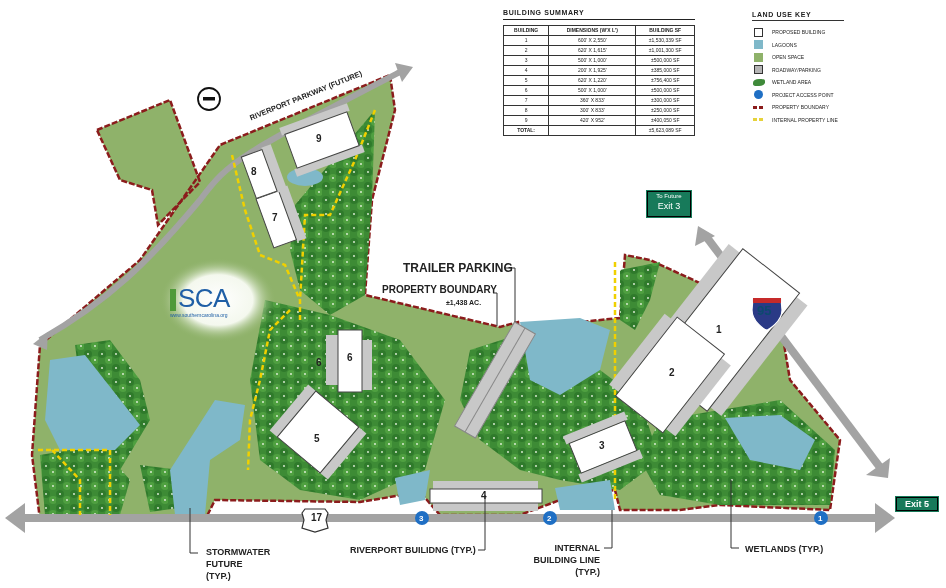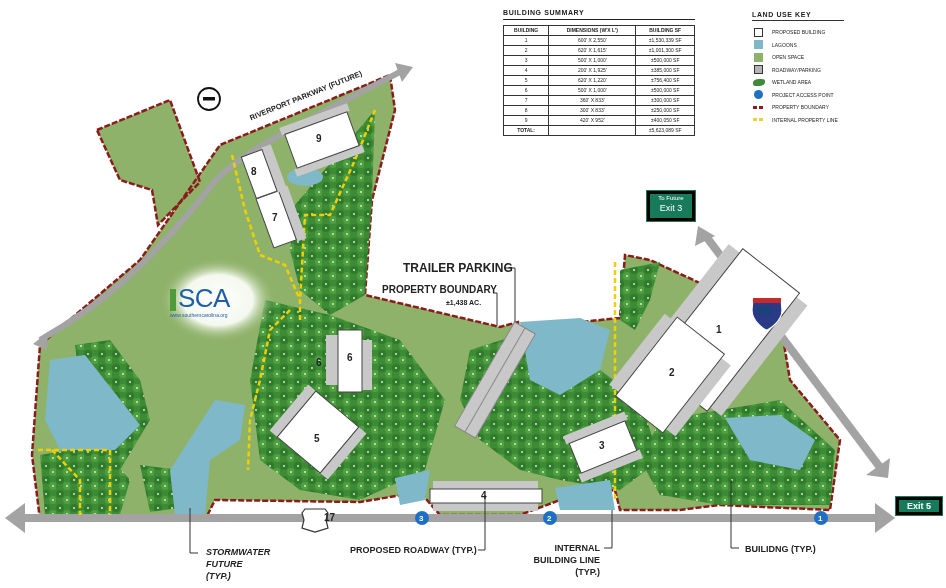--- a/index.html
+++ b/index.html
@@ -10,21 +10,21 @@
   .summary table { border-collapse:collapse; width:100%; font-size:5px; color:#222; }
   .summary th, .summary td { border:1px solid #333; text-align:center; padding:1px 2px; height:7px; line-height:7px; }
   .summary th { font-weight:bold; font-size:5px; }
   .summary td.total-label { font-weight:bold; }
   .key { position:absolute; left:752px; top:11px; width:135px; }
   .key h3 { margin:0 0 5px 0; font-size:7px; font-weight:bold; letter-spacing:0.6px; color:#222; border-bottom:1px solid #333; padding-bottom:2px; width:92px; }
   .key-row { display:flex; align-items:center; height:12.5px; font-size:5px; color:#222; }
   .swatch { width:9px; height:9px; margin-right:9px; margin-left:2px; box-sizing:border-box; flex:none; }
   .label { position:absolute; font-weight:bold; color:#222; font-size:10px; line-height:12px; }
   .small { font-size:7.5px; }
-  .sign { position:absolute; background:#177a5a; color:#fff; text-align:center; border:3px solid #000000; box-shadow:0 0 0 1px #177a5a; }
+  .sign { position:absolute; background:#177a5a; color:#fff; text-align:center; border:1px solid #000000; box-shadow:0 0 0 1px #177a5a; }
 </style>
 </head>
 <body>
 
 <svg id="map" viewBox="0 0 946 588" xmlns="http://www.w3.org/2000/svg">
   <defs>
     <pattern id="trees" width="14" height="14" patternUnits="userSpaceOnUse">
       <rect width="14" height="14" fill="#3d8b35"></rect>
       <circle cx="4" cy="4" r="4" fill="#2f7a2b"></circle>
       <circle cx="11" cy="10" r="4" fill="#4fa040"></circle>
@@ -163,21 +163,21 @@
   </g>
 
   <g>
     <path d="M753,298 L781,298 L782,310 C782,322 768,330 767,330 C765,330 752,322 752,310 Z" fill="#2a3a86" stroke="#fff" stroke-width="1.2"></path>
     <rect x="753" y="298" width="28" height="5" fill="#c62a2a"></rect>
   </g>
 </svg>
 
 <div class="label small" style="left:248px;top:113px;transform:rotate(-22deg);transform-origin:left top;font-size:7.5px;color:#222;">RIVERPORT PARKWAY (FUTURE)</div>
 
-<div class="label" style="left:311px;top:512px;font-size:10px;margin-left:13px;">17</div>
+<div class="label" style="left:311px;top:512px;font-size:10px;">17</div>
 <div class="label" style="left:757px;top:305px;font-size:13px;color:#0c4a6e;">95</div>
 
 <div class="label" style="left:316px;top:357px;"><span>6</span></div>
 <div class="label" style="left:716px;top:324px;">1</div>
 <div class="label" style="left:669px;top:367px;">2</div>
 <div class="label" style="left:599px;top:440px;">3</div>
 <div class="label" style="left:481px;top:490px;">4</div>
 <div class="label" style="left:314px;top:433px;">5</div>
 <div class="label" style="left:347px;top:352px;">6</div>
 <div class="label" style="left:272px;top:212px;">7</div>
@@ -197,32 +197,32 @@
 <div class="sign" style="left:647px;top:191px;width:42px;height:24px;">
   <div style="font-size:6px;line-height:9px;">To Future</div>
   <div style="font-size:9px;line-height:11px;">Exit 3</div>
 </div>
 <div class="sign" style="left:896px;top:497px;width:40px;height:12px;font-size:9px;line-height:12px;font-weight:bold;">Exit 5</div>
 
 <div class="label" style="left:403px;top:262px;font-size:12px;">TRAILER PARKING</div>
 <div class="label" style="left:382px;top:284px;font-size:10px;">PROPERTY BOUNDARY</div>
 <div class="label" style="left:446px;top:297px;font-size:7px;">±1,438 AC.</div>
 
-<div class="label" style="left:206px;top:546px;font-size:9px;line-height:12px;font-style:italic;">
+<div class="label" style="left:206px;top:546px;font-size:9px;line-height:12px;">
   <div>STORMWATER</div>
   <div>FUTURE</div>
   <div>(TYP.)</div>
 </div>
-<div class="label" style="left:350px;top:544px;font-size:9px;">PROPOSED ROADWAY (TYP.)</div>
+<div class="label" style="left:350px;top:544px;font-size:9px;">RIVERPORT BUILIDNG (TYP.)</div>
 <div class="label" style="left:530px;top:542px;font-size:9px;line-height:12px;text-align:right;width:70px;">
   <div>INTERNAL</div>
   <div>BUILDING LINE</div>
   <div>(TYP.)</div>
 </div>
-<div class="label" style="left:745px;top:543px;font-size:9px;">BUILIDNG (TYP.)</div>
+<div class="label" style="left:745px;top:543px;font-size:9px;">WETLANDS (TYP.)</div>
 
 <div class="summary">
   <h3>BUILDING SUMMARY</h3>
   <table>
     <thead>
       <tr>
         <th>BUILDING</th>
         <th>DIMENSIONS (W'X L')</th>
         <th>BUILDING SF</th>
       </tr>

